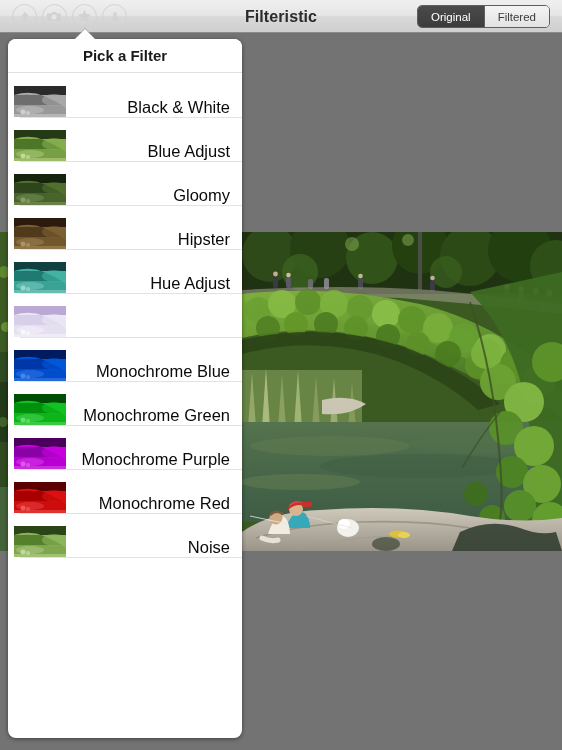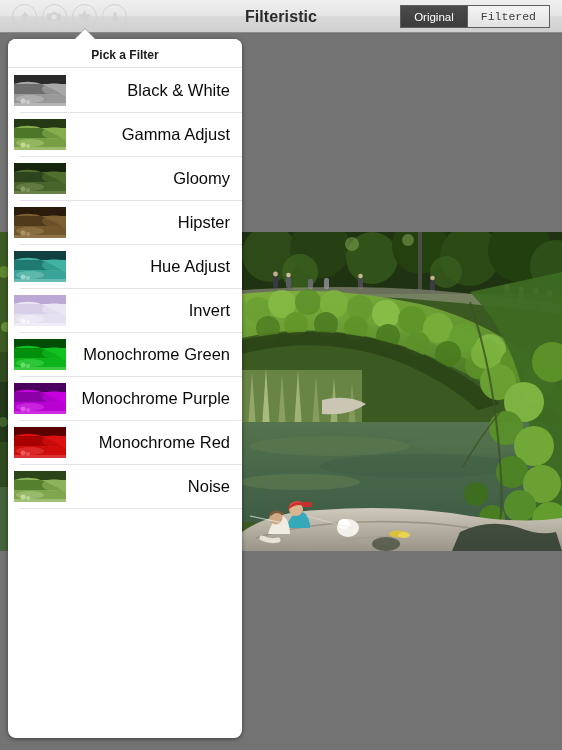--- a/index.html
+++ b/index.html
@@ -45,40 +45,39 @@
     font-size: 16px;
     font-weight: bold;
     color: #2b2b2b;
     letter-spacing: 0.1px;
   }
   .segmented {
     position: absolute; right: 12px; top: 5px;
     height: 23px;
     display: flex;
     border: 1px solid #5e5e5e;
-    border-radius: 0;
+    border-radius: 5px;
     overflow: hidden;
     box-sizing: border-box;
   }
   .seg {
     display: flex; align-items: center; justify-content: center;
     padding: 0 13px;
     font-size: 11.5px;
     height: 100%;
     box-sizing: border-box;
   }
   .seg.on {
     background: linear-gradient(to bottom, #4a4a4a, #3c3c3c);
     color: #ffffff;
   }
   .seg.off {
     background: linear-gradient(to bottom, #f4f4f4, #e2e2e2);
     color: #3b3b3b;
     border-left: 1px solid #5e5e5e;
-    font-family: Liberation Mono, monospace;
   }
 
   
   .photo-wrap {
     position: absolute;
     left: 0px; top: 232px;
     width: 562px; height: 319px;
     overflow: hidden;
   }
   .photo-wrap svg { display: block; }
@@ -98,38 +97,38 @@
     position: absolute;
     left: 8px; top: 39px;
     width: 234px; height: 699px;
     background: #ffffff;
     border-radius: 8px;
     overflow: hidden;
     z-index: 20;
     box-shadow: 0 1px 4px rgba(0,0,0,0.45);
   }
   .pop-header {
-    height: 29px;
+    height: 34px;
     line-height: 33px;
     text-align: center;
-    font-size: 12px;
+    font-size: 15px;
     font-weight: bold;
     color: #1a1a1a;
     background: #ffffff;
     border-bottom: 1px solid #e0e0e0;
     box-sizing: border-box;
   }
   .pop-list {
     position: relative;
   }
   .filter-row {
     position: relative;
     height: 44px;
     display: flex;
-    align-items: center;
+    align-items: flex-end;
     background: #ffffff;
     box-sizing: border-box;
   }
   .filter-row:not(:first-child)::before {
     content: "";
     position: absolute;
     left: 12px; right: 0; top: 0;
     height: 1px;
     background: #e3e3e3;
   }
@@ -400,21 +399,21 @@
               <path d="M0 9 Q16 4 30 10 Q42 15 52 22 L52 9 Z" fill="#86ad4c"></path>
               <path d="M0 11 Q14 6 28 12 Q40 17 52 24 L52 31 L0 31 Z" fill="#4e7628"></path>
               <path d="M0 19 L52 19 L52 31 L0 31 Z" fill="#86ad4c" opacity="0.75"></path>
               <ellipse cx="16" cy="24" rx="14" ry="4" fill="#cadf9a" opacity="0.35"></ellipse>
               <ellipse cx="40" cy="14" rx="12" ry="6" fill="#86ad4c" opacity="0.6"></ellipse>
               <circle cx="9" cy="26" r="2.5" fill="#cadf9a" opacity="0.85"></circle>
               <circle cx="14" cy="27" r="2" fill="#cadf9a" opacity="0.7"></circle>
               <rect x="0" y="28" width="52" height="3" fill="#cadf9a" opacity="0.45"></rect>
             </svg>
           </div>
-          <div class="filter-label">Gamma Adjust</div>
+          <div class="filter-label">Blue Adjust</div>
         </div>
         <div class="filter-row">
           <div class="thumb">
             <svg width="52" height="31" viewBox="0 0 52 31">
               <rect x="0" y="0" width="52" height="31" fill="#2d441c"></rect>
               <rect x="0" y="0" width="52" height="9" fill="#16240d"></rect>
               <path d="M0 9 Q16 4 30 10 Q42 15 52 22 L52 9 Z" fill="#50702f"></path>
               <path d="M0 11 Q14 6 28 12 Q40 17 52 24 L52 31 L0 31 Z" fill="#2d441c"></path>
               <path d="M0 19 L52 19 L52 31 L0 31 Z" fill="#50702f" opacity="0.75"></path>
               <ellipse cx="16" cy="24" rx="14" ry="4" fill="#8fa46e" opacity="0.35"></ellipse>
@@ -468,21 +467,37 @@
               <path d="M0 9 Q16 4 30 10 Q42 15 52 22 L52 9 Z" fill="#eae6f3"></path>
               <path d="M0 11 Q14 6 28 12 Q40 17 52 24 L52 31 L0 31 Z" fill="#d8cfe8"></path>
               <path d="M0 19 L52 19 L52 31 L0 31 Z" fill="#eae6f3" opacity="0.75"></path>
               <ellipse cx="16" cy="24" rx="14" ry="4" fill="#fbfaff" opacity="0.35"></ellipse>
               <ellipse cx="40" cy="14" rx="12" ry="6" fill="#eae6f3" opacity="0.6"></ellipse>
               <circle cx="9" cy="26" r="2.5" fill="#fbfaff" opacity="0.85"></circle>
               <circle cx="14" cy="27" r="2" fill="#fbfaff" opacity="0.7"></circle>
               <rect x="0" y="28" width="52" height="3" fill="#fbfaff" opacity="0.45"></rect>
             </svg>
           </div>
-          <div class="filter-label">Invert</div>
+        </div>
+        <div class="filter-row">
+          <div class="thumb">
+            <svg width="52" height="31" viewBox="0 0 52 31">
+              <rect x="0" y="0" width="52" height="31" fill="#0037a8"></rect>
+              <rect x="0" y="0" width="52" height="9" fill="#001c5e"></rect>
+              <path d="M0 9 Q16 4 30 10 Q42 15 52 22 L52 9 Z" fill="#0057d8"></path>
+              <path d="M0 11 Q14 6 28 12 Q40 17 52 24 L52 31 L0 31 Z" fill="#0037a8"></path>
+              <path d="M0 19 L52 19 L52 31 L0 31 Z" fill="#0057d8" opacity="0.75"></path>
+              <ellipse cx="16" cy="24" rx="14" ry="4" fill="#4f8cf0" opacity="0.35"></ellipse>
+              <ellipse cx="40" cy="14" rx="12" ry="6" fill="#0057d8" opacity="0.6"></ellipse>
+              <circle cx="9" cy="26" r="2.5" fill="#4f8cf0" opacity="0.85"></circle>
+              <circle cx="14" cy="27" r="2" fill="#4f8cf0" opacity="0.7"></circle>
+              <rect x="0" y="28" width="52" height="3" fill="#4f8cf0" opacity="0.45"></rect>
+            </svg>
+          </div>
+          <div class="filter-label">Monochrome Blue</div>
         </div>
         <div class="filter-row">
           <div class="thumb">
             <svg width="52" height="31" viewBox="0 0 52 31">
               <rect x="0" y="0" width="52" height="31" fill="#00900b"></rect>
               <rect x="0" y="0" width="52" height="9" fill="#004d05"></rect>
               <path d="M0 9 Q16 4 30 10 Q42 15 52 22 L52 9 Z" fill="#12c222"></path>
               <path d="M0 11 Q14 6 28 12 Q40 17 52 24 L52 31 L0 31 Z" fill="#00900b"></path>
               <path d="M0 19 L52 19 L52 31 L0 31 Z" fill="#12c222" opacity="0.75"></path>
               <ellipse cx="16" cy="24" rx="14" ry="4" fill="#6ee574" opacity="0.35"></ellipse>

